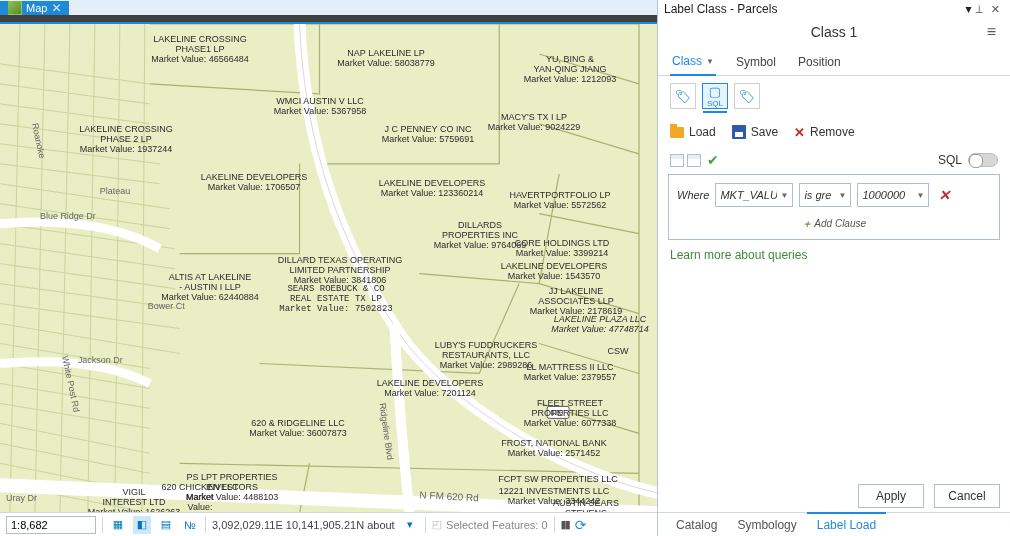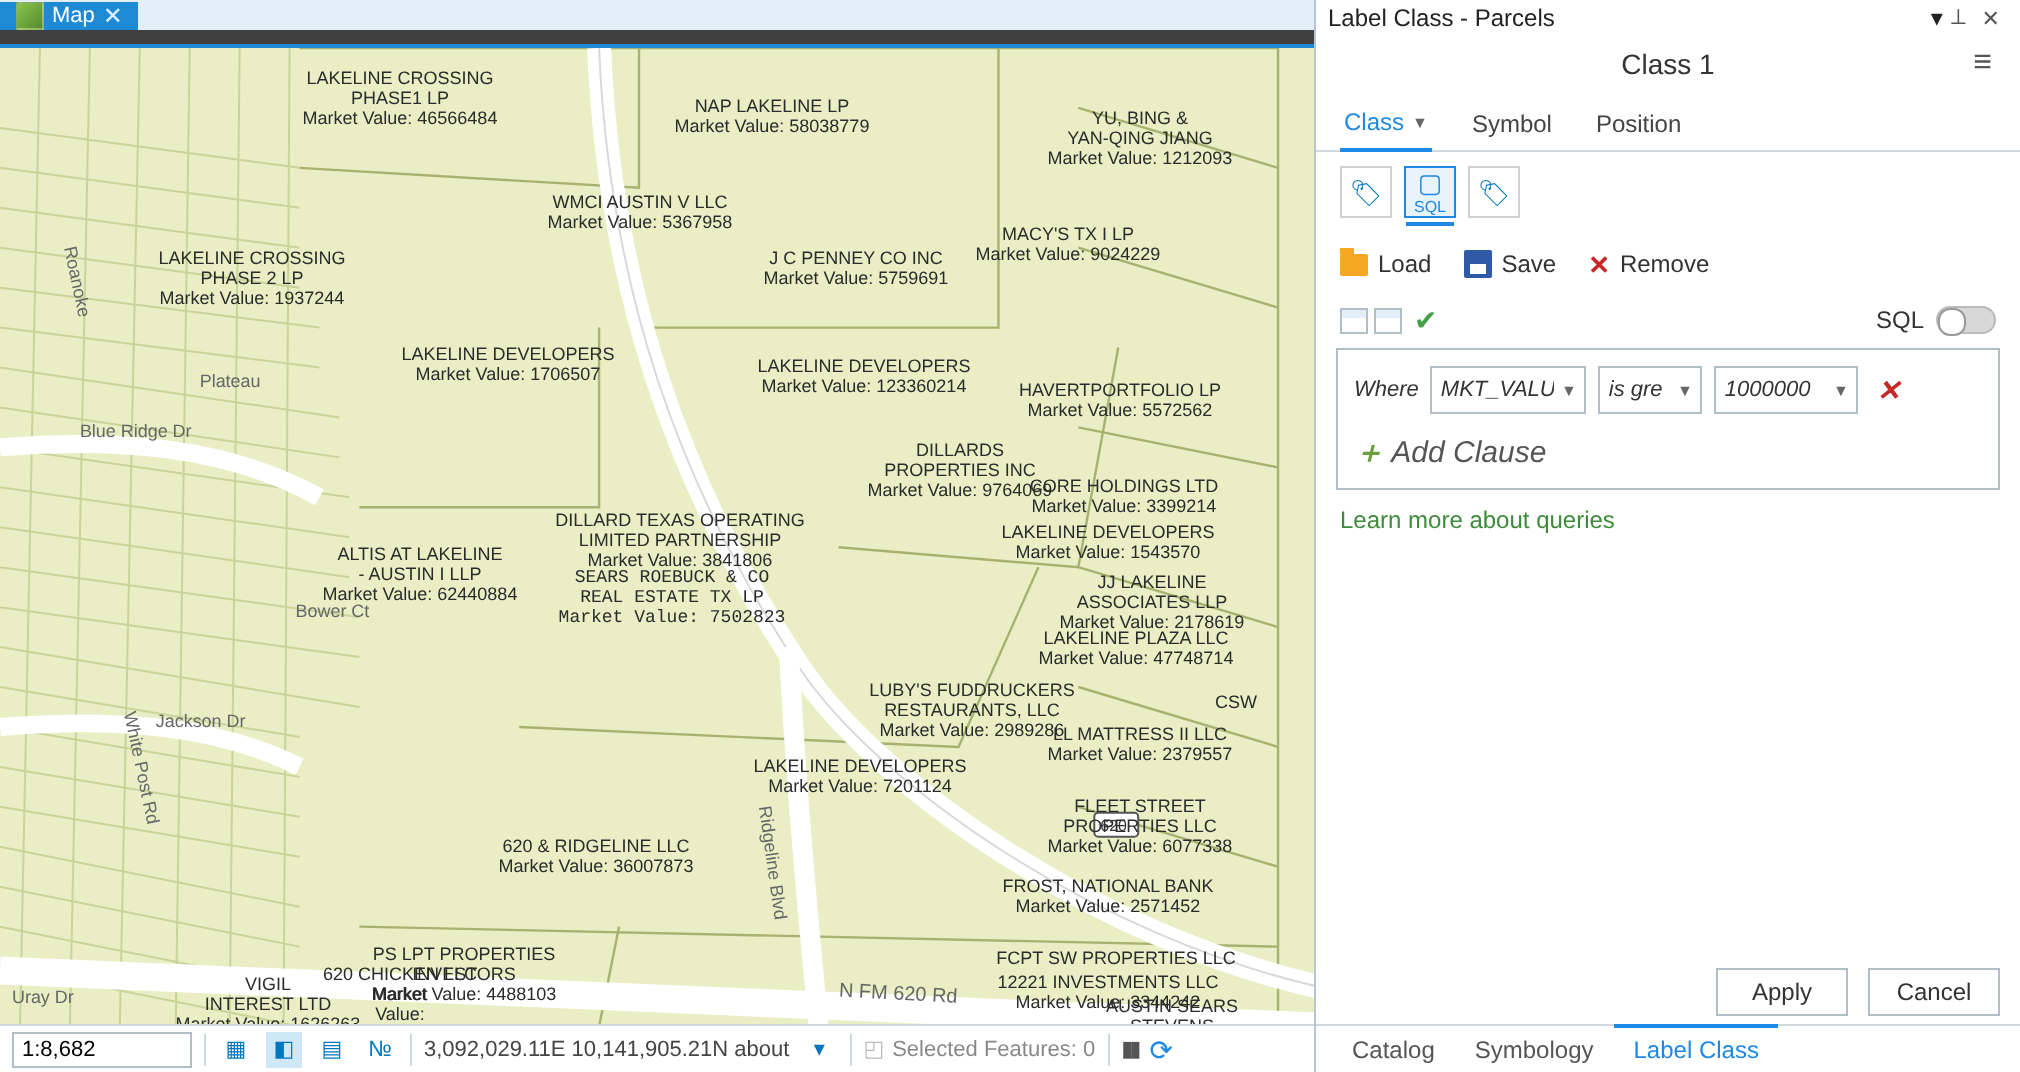--- a/index.html
+++ b/index.html
@@ -68,21 +68,21 @@
 
 .clause-box { margin: 2px 10px 8px 10px; border: 1px solid #b0bec5; padding: 8px; font-style: italic; }
 .clause { display: flex; align-items: center; gap: 6px; }
 .clause span.lbl2 { font-size: 11px; color: #333; }
 .clause .dd { border: 1px solid #b0bec5; height: 24px; display: flex; align-items: center; padding: 0 4px; font-size: 11px; color: #333; justify-content: space-between; gap: 3px; }
 .clause .dd .car { font-size: 8px; color: #666; }
 .clause .dd.f { width: 78px; }
 .clause .dd.op { width: 52px; }
 .clause .dd.val { width: 72px; }
 .clause .rx { color: #c62828; font-size: 14px; font-weight: bold; margin-left: 3px; }
-.addclause { margin-top: 10px; color: #555; font-size: 15px; }
+.addclause { text-align: center; margin-top: 10px; color: #555; font-size: 10px; }
 .addclause .plus { color: #6a9e3e; font-weight: bold; }
 
 .learn { padding: 0 12px; color: #3e8b3b; font-size: 12px; }
 
 .footer-btns { margin-top: auto; padding: 8px 10px 4px; display: flex; justify-content: flex-end; gap: 10px; }
 .footer-btns button { width: 66px; height: 24px; border: 1px solid #b0bec5; background: #fff; font-size: 12px; color: #333; cursor: pointer; }
 
 .rtabs { height: 24px; display: flex; align-items: flex-end; padding: 0 8px; border-top: 1px solid #cfd8dc; }
 .rtabs .t { padding: 4px 10px; font-size: 12px; color: #555; }
 .rtabs .t.active { color: #1e88e5; border-top: 2px solid #1e88e5; }
@@ -180,21 +180,21 @@
         <div class="lbl" style="top: 148px; left: 254px; transform: translateX(-50%);">LAKELINE DEVELOPERS<br>Market Value: 1706507</div>
         <div class="lbl" style="top: 154px; left: 432px; transform: translateX(-50%);">LAKELINE DEVELOPERS<br>Market Value: 123360214</div>
         <div class="lbl" style="top: 166px; left: 560px; transform: translateX(-50%);">HAVERTPORTFOLIO LP<br>Market Value: 5572562</div>
         <div class="lbl" style="top: 183px; left: 340px; transform: translateX(-50%); margin-top: 48px;">DILLARD TEXAS OPERATING<br>LIMITED PARTNERSHIP<br>Market Value: 3841806</div>
         <div class="lbl" style="top: 196px; left: 480px; transform: translateX(-50%);">DILLARDS<br>PROPERTIES INC<br>Market Value: 9764069</div>
         <div class="lbl" style="top: 214px; left: 562px; transform: translateX(-50%);">CORE HOLDINGS LTD<br>Market Value: 3399214</div>
         <div class="lbl" style="top: 237px; left: 554px; transform: translateX(-50%);">LAKELINE DEVELOPERS<br>Market Value: 1543570</div>
         <div class="lbl" style="top: 248px; left: 210px; transform: translateX(-50%);">ALTIS AT LAKELINE<br>- AUSTIN I LLP<br>Market Value: 62440884</div>
         <div class="lbl" style="top: 260px; left: 336px; transform: translateX(-50%); font-family: Liberation Mono, monospace;">SEARS ROEBUCK &amp; CO<br>REAL ESTATE TX LP<br>Market Value: 7502823</div>
         <div class="lbl" style="top: 262px; left: 576px; transform: translateX(-50%);">JJ LAKELINE<br>ASSOCIATES LLP<br>Market Value: 2178619</div>
-        <div class="lbl" style="top: 290px; left: 568px; transform: translateX(-50%);">LAKELINE PLAZA LLC<br>Market Value: 47748714</div>
+        <div class="lbl" style="top: 290px; left: 600px; transform: translateX(-50%); font-style: italic;">LAKELINE PLAZA LLC<br>Market Value: 47748714</div>
         <div class="lbl" style="top: 316px; left: 486px; transform: translateX(-50%);">LUBY'S FUDDRUCKERS<br>RESTAURANTS, LLC<br>Market Value: 2989286</div>
         <div class="lbl" style="top: 322px; left: 618px; transform: translateX(-50%);">CSW</div>
         <div class="lbl" style="top: 338px; left: 570px; transform: translateX(-50%);">LL MATTRESS II LLC<br>Market Value: 2379557</div>
         <div class="lbl" style="top: 354px; left: 430px; transform: translateX(-50%);">LAKELINE DEVELOPERS<br>Market Value: 7201124</div>
         <div class="lbl" style="top: 374px; left: 570px; transform: translateX(-50%);">FLEET STREET<br>PROPERTIES LLC<br>Market Value: 6077338</div>
         <div class="lbl" style="top: 394px; left: 298px; transform: translateX(-50%);">620 &amp; RIDGELINE LLC<br>Market Value: 36007873</div>
         <div class="lbl" style="top: 414px; left: 554px; transform: translateX(-50%);">FROST, NATIONAL BANK<br>Market Value: 2571452</div>
         <div class="lbl" style="top: 448px; left: 232px; transform: translateX(-50%);">PS LPT PROPERTIES<br>INVESTORS<br>Market Value: 4488103</div>
         <div class="lbl" style="top: 450px; left: 558px; transform: translateX(-50%);">FCPT SW PROPERTIES LLC</div>
         <div class="lbl" style="top: 462px; left: 554px; transform: translateX(-50%);">12221 INVESTMENTS LLC<br>Market Value: 3344242</div>
@@ -312,16 +312,16 @@
     <div class="learn">Learn more about queries</div>
 
     <div class="footer-btns">
       <button>Apply</button>
       <button>Cancel</button>
     </div>
 
     <div class="rtabs">
       <div class="t">Catalog</div>
       <div class="t">Symbology</div>
-      <div class="t active">Label Class</div>
+      <div class="t active">Label Load</div>
     </div>
   </div>
 </div>
 
 </body></html>

